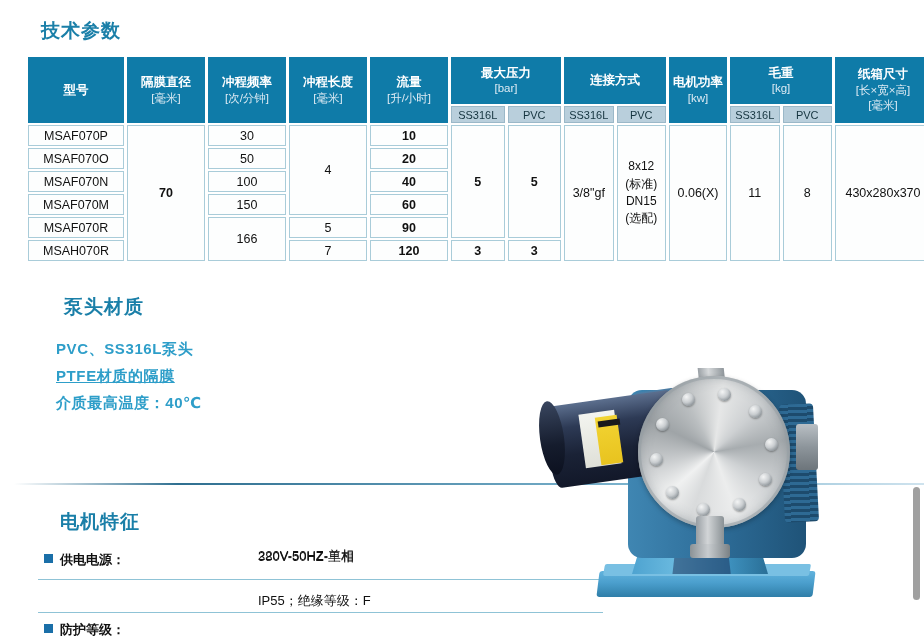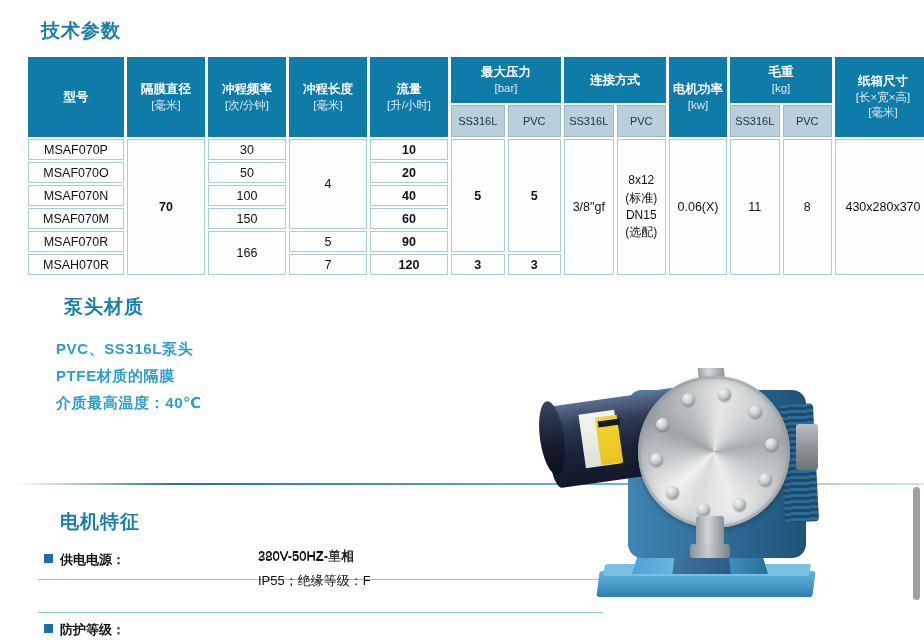--- a/index.html
+++ b/index.html
@@ -59,21 +59,21 @@
     display: block;
     font-weight: normal;
     font-size: 11.5px;
     color: #dceaf3;
   }
   .sub {
     background: #b9cfdc;
     color: #15343f;
     font-size: 11px;
     font-weight: normal;
-    height: 32px;
+    height: 16px;
     border: 1px solid #9bb8c8;
   }
   .cell {
     background: #fdfefe;
     border: 1px solid #a9ccd9;
     font-size: 12.5px;
     color: #111111;
     height: 21px;
   }
   .cell.bold { font-weight: bold; }
@@ -83,21 +83,21 @@
   .head-line {
     position: absolute;
     left: 56px;
     font-size: 15px;
     font-weight: bold;
     color: #2e9ec9;
     letter-spacing: .6px;
     white-space: nowrap;
   }
   #head-l1 { top: 340px; }
-  #head-l2 { top: 367px; }
+  #head-l2 { top: 367px; text-decoration: underline; }
   #head-l3 { top: 394px; }
 
   
   .rule {
     position: absolute;
     height: 1px;
     background: linear-gradient(to right, #ffffff 0%, #2f6f90 18%, #7fb6d0 70%, #cfe3ee 100%);
   }
   #rule-top { left: 14px; top: 483px; width: 910px; height: 2px; }
   .thin-rule {
@@ -128,21 +128,21 @@
     position: absolute;
     left: 258px;
     font-size: 13px;
     color: #111111;
     white-space: nowrap;
   }
   #mf-l1 { top: 551px; }
   #mf-v1a { top: 548px; }
   #mf-v1b { top: 547px; }
   #mf-l2 { top: 592px; margin-top: 29px; }
-  #mf-v2 { top: 572px; }
+  #mf-v2 { top: 592px; }
 
   
   #file-tooltip {
     position: absolute;
     left: 297px; top: 548px;
     padding: 3px 7px 4px 7px;
     background: #ffffff;
     border: 1px solid #6f6f6f;
     font-size: 11.5px;
     color: #222222;

